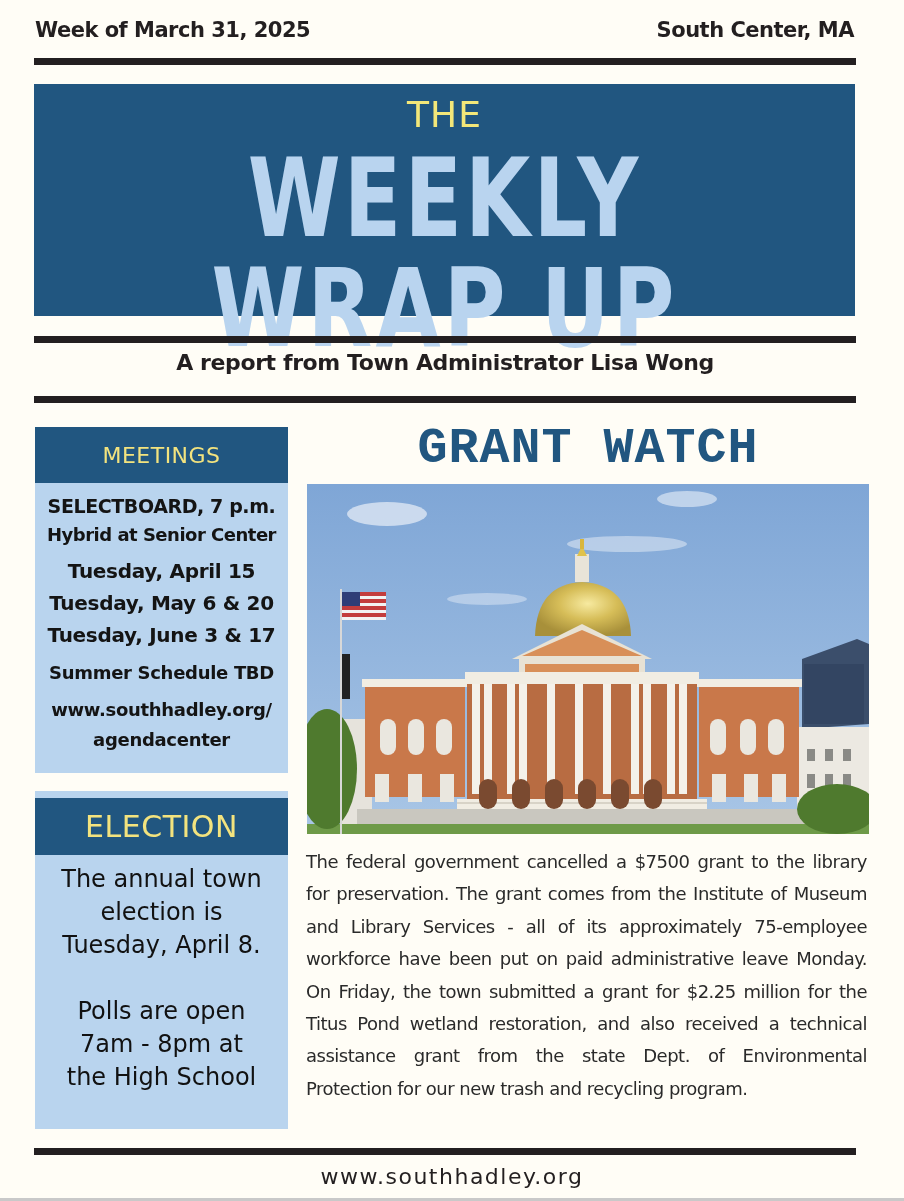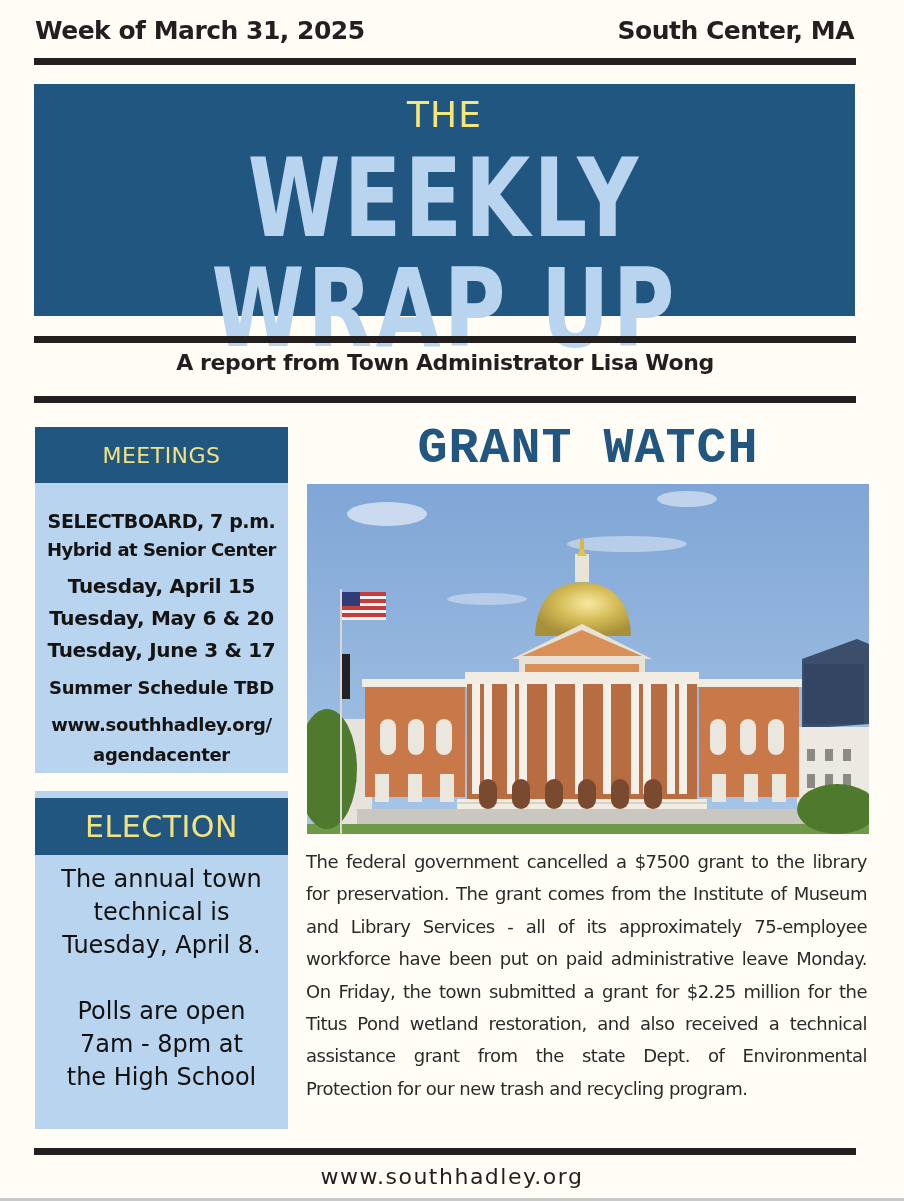--- a/index.html
+++ b/index.html
@@ -1,40 +1,40 @@
 <!DOCTYPE html>
 <html><head>
 <meta charset="utf-8">
 <style>
   * { box-sizing: border-box; margin: 0; padding: 0; }
   html, body { width: 904px; height: 1201px; background: #fffdf6; overflow: hidden; }
   body { position: relative; font-family: "Liberation Sans", sans-serif; color: #222; }
 
   .topline { position: absolute; top: 12px; left: 35px; right: 50px; height: 36px;
     display: flex; justify-content: space-between; align-items: center;
-    font-family: "DejaVu Sans", sans-serif; font-weight: bold; font-size: 25px; color: #231f20;
+    font-family: "DejaVu Sans", sans-serif; font-weight: bold; font-size: 21px; color: #231f20;
     letter-spacing: -0.5px; }
   .rule { position: absolute; left: 34px; width: 822px; background: #231f20; }
 
   .banner { position: absolute; top: 84px; left: 34px; width: 821px; height: 232px; background: #215680; text-align: center; }
   .banner .the { position: absolute; top: 10px; left: 0; right: 0; color: #f3e779; font-size: 36px;
     font-family: "DejaVu Sans", sans-serif; letter-spacing: 1px; }
   .banner .title { position: absolute; top: 60px; left: 0; right: 0; color: #b9d4ef;
     font-family: "DejaVu Sans", sans-serif; font-weight: bold; font-size: 108px; line-height: 110px;
     transform: scaleX(0.78); transform-origin: center; letter-spacing: 4px; }
 
   .subtitle { position: absolute; top: 350px; left: 34px; width: 822px; text-align: center;
     font-family: "DejaVu Sans", sans-serif; font-weight: bold; font-size: 22px; color: #231f20; letter-spacing: -0.4px; }
 
   .box { position: absolute; left: 35px; width: 253px; background: #b9d4ee; }
   .box-head { background: #215680; color: #f3e37e; font-family: "DejaVu Sans", sans-serif;
     display: flex; align-items: center; justify-content: center; }
   .meetings { top: 427px; height: 346px; }
   .meetings .box-head { height: 56px; font-size: 22px; letter-spacing: 0.5px; }
-  .meetings .body { text-align: center; font-family: "DejaVu Sans", sans-serif; font-weight: bold; color: #141414; padding-top: 23px; }
+  .meetings .body { text-align: center; font-family: "DejaVu Sans", sans-serif; font-weight: bold; color: #141414; padding-top: 8px; }
   .m1 { font-size: 19px; line-height: 30px; letter-spacing: -0.4px; }
   .m2 { font-size: 18px; line-height: 28px; letter-spacing: -0.5px; white-space: nowrap; }
   .m3 { font-size: 20px; line-height: 32px; letter-spacing: -0.3px; margin-top: 6px; }
   .m4 { font-size: 18px; line-height: 28px; margin-top: 8px; letter-spacing: -0.3px; }
   .m5 { font-size: 18px; line-height: 30px; margin-top: 8px; letter-spacing: -0.3px; }
 
   .election { top: 791px; height: 338px; }
   .election .box-head { height: 57px; font-size: 30px; letter-spacing: 0.5px; margin-top: 7px; }
   .election .body { text-align: center; font-family: "DejaVu Sans", sans-serif; color: #111; font-size: 24px; line-height: 33px; padding-top: 8px; }
   .election .gap { height: 33px; }
@@ -84,21 +84,21 @@
       <div>www.southhadley.org/</div>
       <div>agendacenter</div>
     </div>
   </div>
 </div>
 
 <div class="box election">
   <div class="box-head">ELECTION</div>
   <div class="body">
     <div>The annual town</div>
-    <div>technical is</div>
+    <div>election is</div>
     <div>Tuesday, April 8.</div>
     <div class="gap"></div>
     <div>Polls are open</div>
     <div>7am - 8pm at</div>
     <div>the High School</div>
   </div>
 </div>
 
 <div class="grant-title">GRANT WATCH</div>
 

